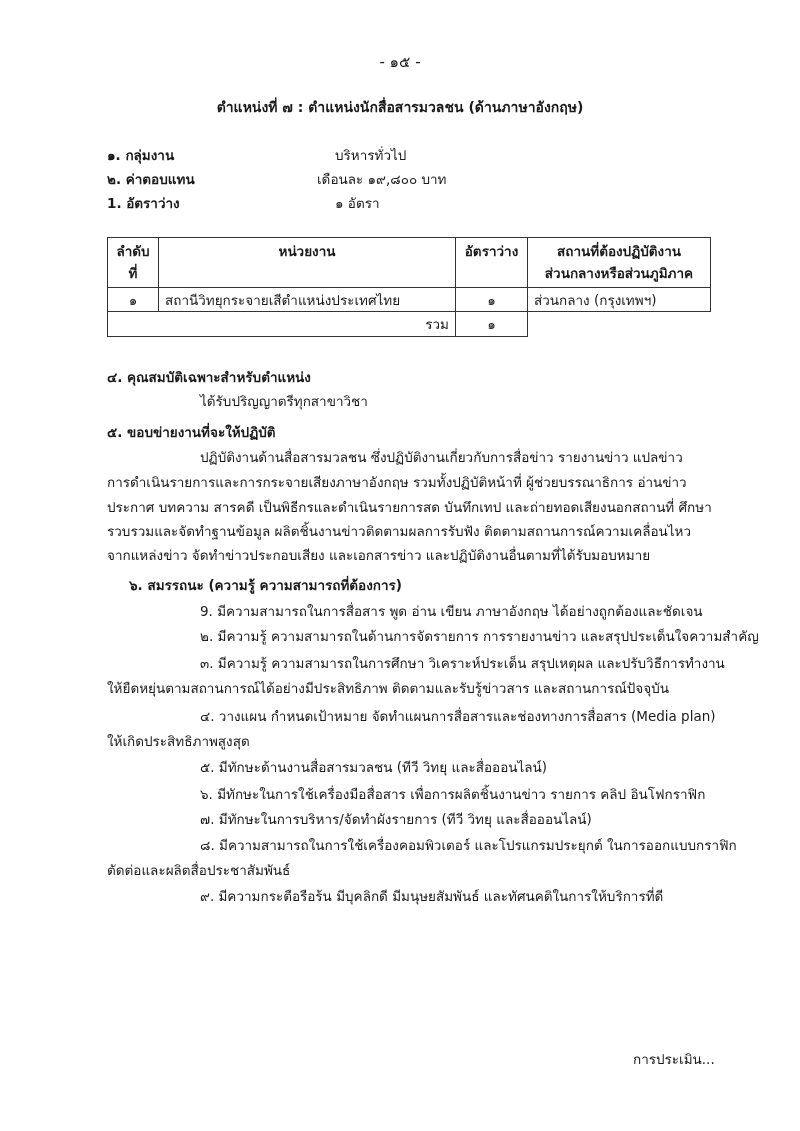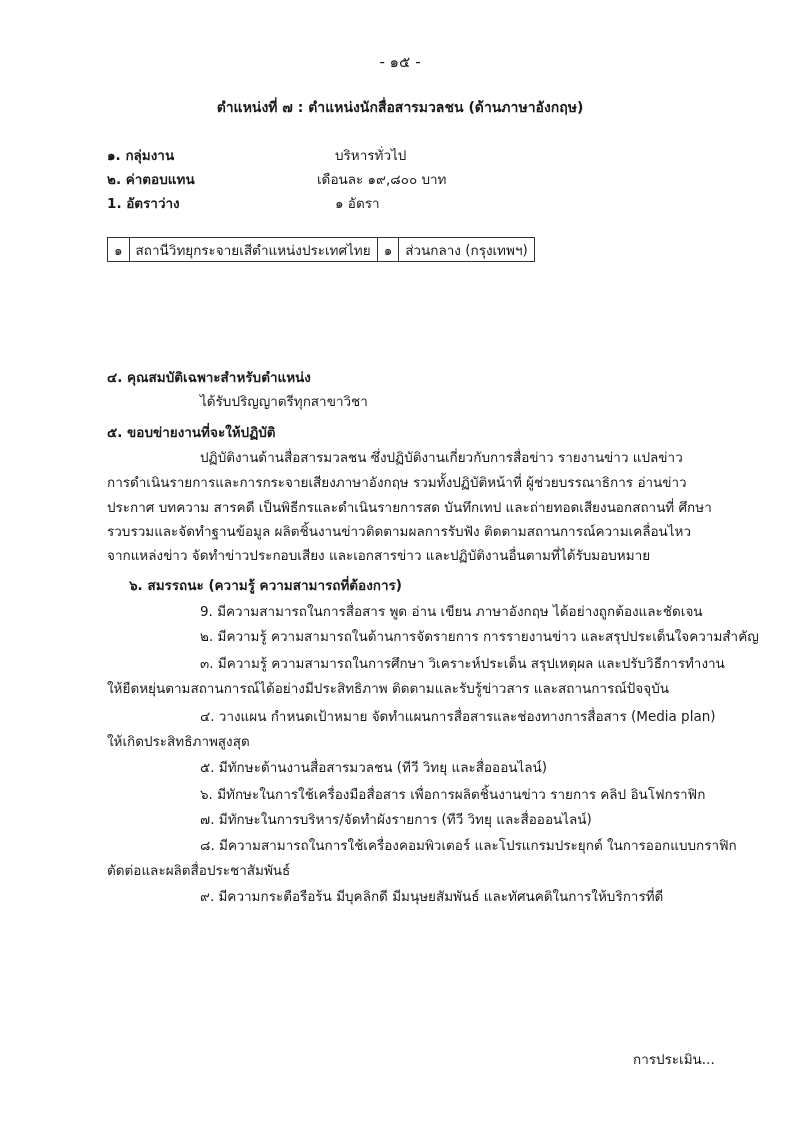--- a/index.html
+++ b/index.html
@@ -47,25 +47,42 @@
 
 <div class="abs t b" style="top:146px;left:107px;">๑. กลุ่มงาน</div>
 <div class="abs t" style="top:146px;left:335px;">บริหารทั่วไป</div>
 <div class="abs t b" style="top:170px;left:107px;">๒. ค่าตอบแทน</div>
 <div class="abs t" style="top:170px;left:317px;">เดือนละ ๑๙,๘๐๐ บาท</div>
 <div class="abs t b" style="top:194px;left:107px;">1. อัตราว่าง</div>
 <div class="abs t" style="top:194px;left:335px;">๑ อัตรา</div>
 
 <table class="units">
   <tbody>
+      <tr class="hdr">
+    <th class="c1">
+      <div>ลำดับ</div>
+      <div>ที่</div>
+    </th>
+    <th class="c2">หน่วยงาน</th>
+    <th class="c3">อัตราว่าง</th>
+    <th class="c4">
+      <div>สถานที่ต้องปฏิบัติงาน</div>
+      <div>ส่วนกลางหรือส่วนภูมิภาค</div>
+    </th>
+  </tr>
   <tr class="row">
     <td class="center">๑</td>
     <td>สถานีวิทยุกระจายเสีตำแหน่งประเทศไทย</td>
     <td class="center">๑</td>
     <td>ส่วนกลาง (กรุงเทพฯ)</td>
+  </tr>
+  <tr class="tot">
+    <td colspan="2" class="right">รวม</td>
+    <td class="center">๑</td>
+    <td class="noborder"></td>
   </tr>
 </tbody>
   </table>
 
 <div class="abs t b" style="top:368px;left:107px;">๔. คุณสมบัติเฉพาะสำหรับตำแหน่ง</div>
 <div class="abs t" style="top:392px;left:200px;">ได้รับปริญญาตรีทุกสาขาวิชา</div>
 
 <div class="abs t b" style="top:423px;left:107px;">๕. ขอบข่ายงานที่จะให้ปฏิบัติ</div>
 <div class="abs t" style="top:448px;left:200px;">ปฏิบัติงานด้านสื่อสารมวลชน ซึ่งปฏิบัติงานเกี่ยวกับการสื่อข่าว รายงานข่าว แปลข่าว</div>
 <div class="abs t" style="top:473px;left:107px;">การดำเนินรายการและการกระจายเสียงภาษาอังกฤษ รวมทั้งปฏิบัติหน้าที่ ผู้ช่วยบรรณาธิการ อ่านข่าว</div>

